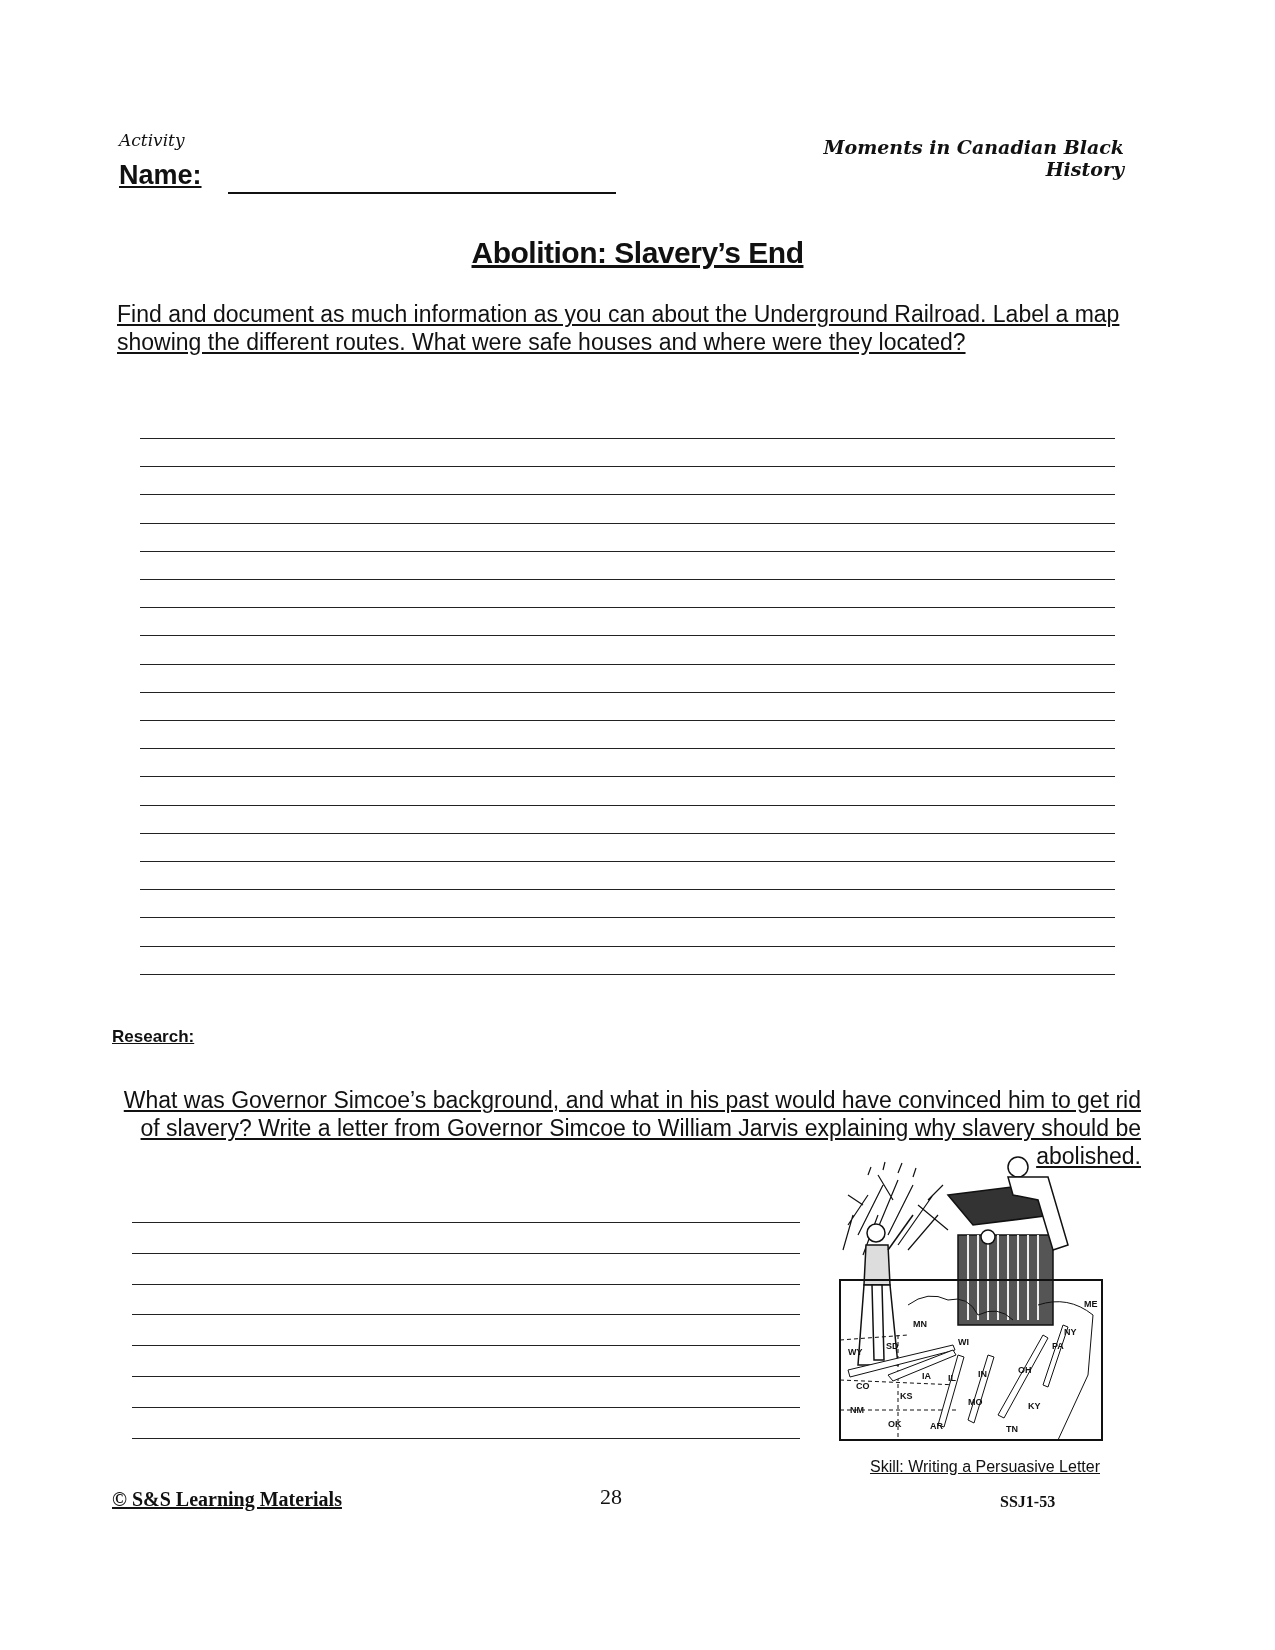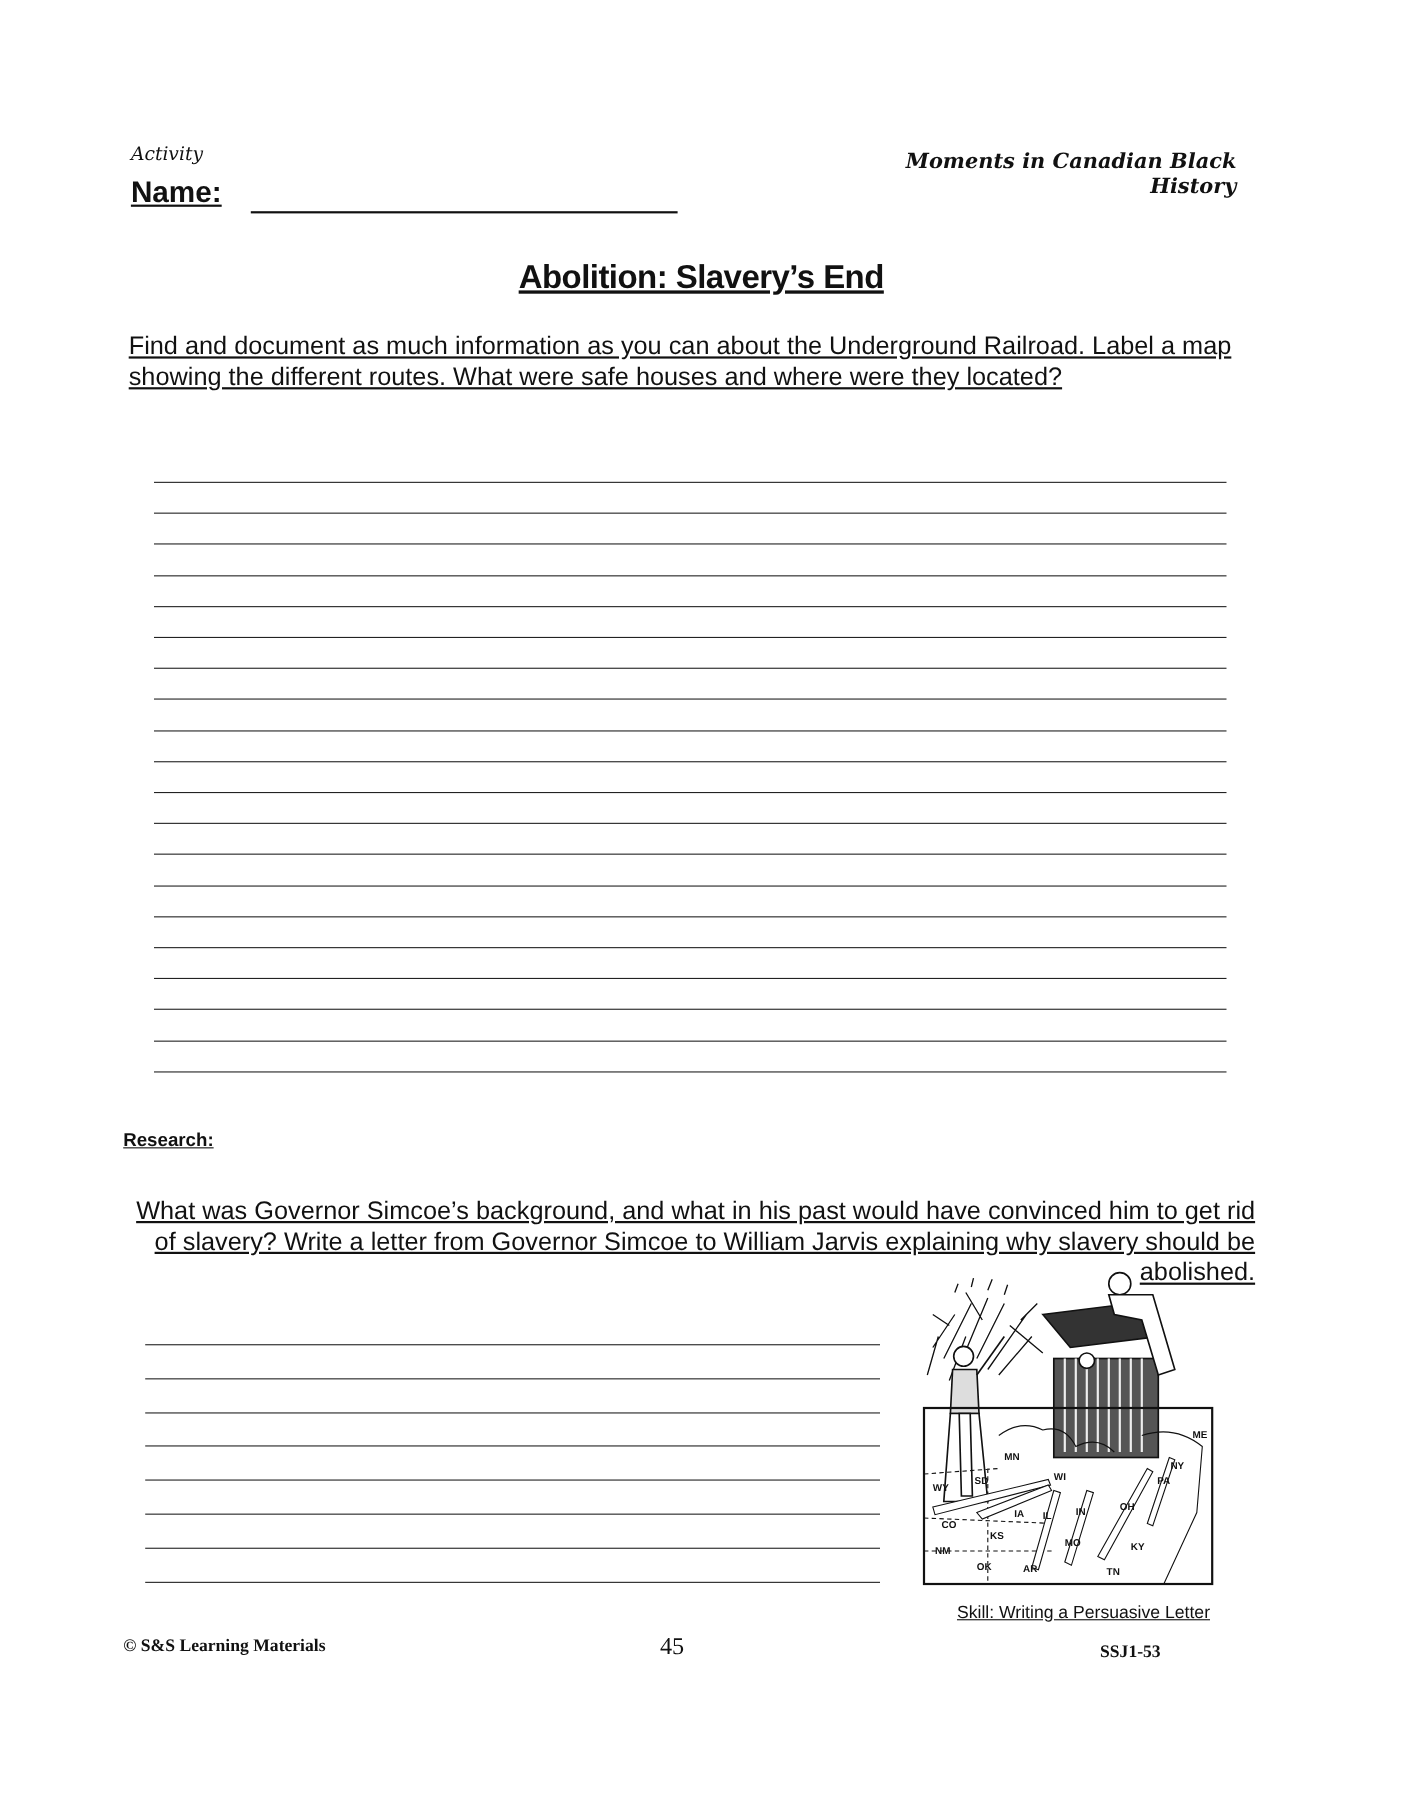--- a/index.html
+++ b/index.html
@@ -13,21 +13,21 @@
   .name-label { left: 119px; top: 160px; font-size: 27px; font-weight: bold; }
   .name-line { left: 228px; top: 192px; width: 388px; height: 0; border-top: 2px solid #111; }
   .title { left: 0; width: 1275px; top: 236px; text-align: center; font-size: 30px; font-weight: bold; letter-spacing: -0.5px; box-sizing: border-box; }
   .para { font-size: 23px; line-height: 28px; }
   .p1 { left: 117px; top: 300px; width: 1020px; }
   .rule { height: 0; border-top: 1.6px solid #222; }
   .research { left: 112px; top: 1027px; font-size: 17px; font-weight: bold; }
   .p2 { left: 111px; top: 1086px; width: 1030px; text-align: right; }
   .illus { left: 838px; top: 1155px; width: 272px; height: 290px; }
   .skill { left: 860px; top: 1458px; width: 250px; text-align: center; font-size: 16px; }
-  .copyright { left: 112px; top: 1488px; font-size: 16px; font-weight: bold; }
+  .copyright { left: 112px; top: 1488px; font-size: 20px; font-weight: bold; text-decoration: underline; }
   .pagenum { left: 600px; top: 1484px; font-size: 22px; }
   .code { left: 1000px; top: 1493px; width: 118px; text-align: left; font-size: 16px; font-weight: bold; }
 </style>
 </head>
 <body>
 
 <div class="abs serif-it activity">Activity</div>
 <div class="abs serif-it header-right">Moments in Canadian Black History</div>
 <div class="abs sans name-label">Name:</div>
 <div class="abs name-line"></div>
@@ -134,14 +134,14 @@
       <text x="12" y="258">NM</text>
       <text x="50" y="272">OK</text>
       <text x="92" y="274">AR</text>
       <text x="168" y="277">TN</text>
     </g>
   </svg>
 </div>
 
 <div class="abs sans skill">Skill:  Writing a Persuasive Letter</div>
 <div class="abs serif copyright">© S&amp;S Learning Materials</div>
-<div class="abs serif pagenum">45</div>
+<div class="abs serif pagenum">28</div>
 <div class="abs serif code">SSJ1-53</div>
 
 </body></html>

